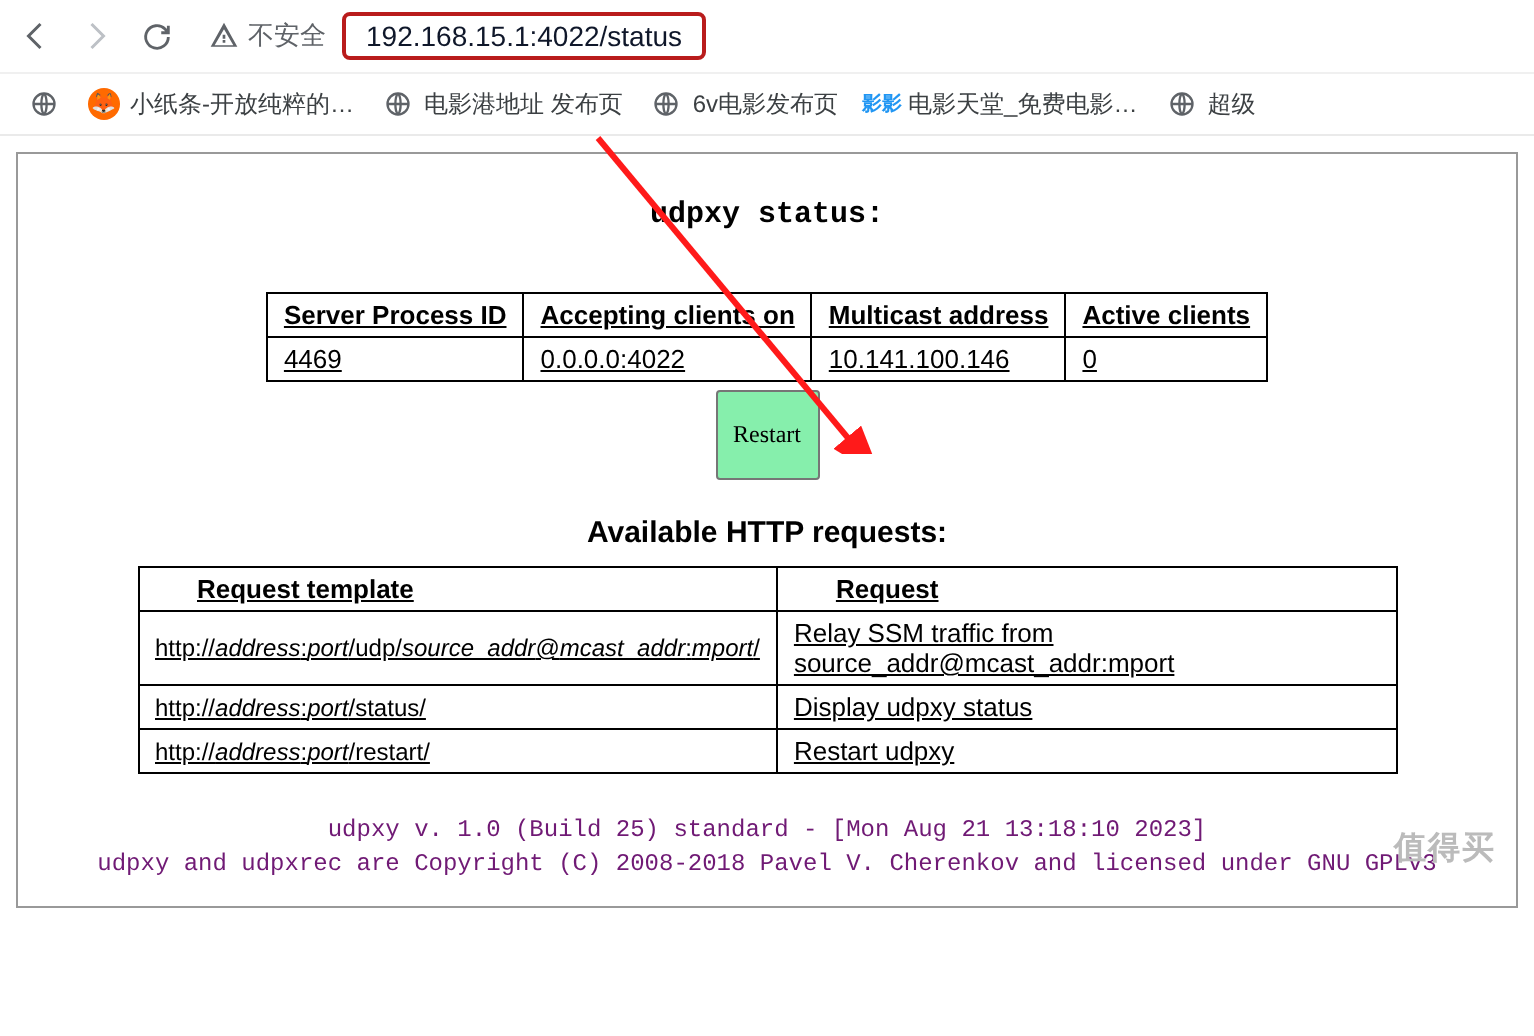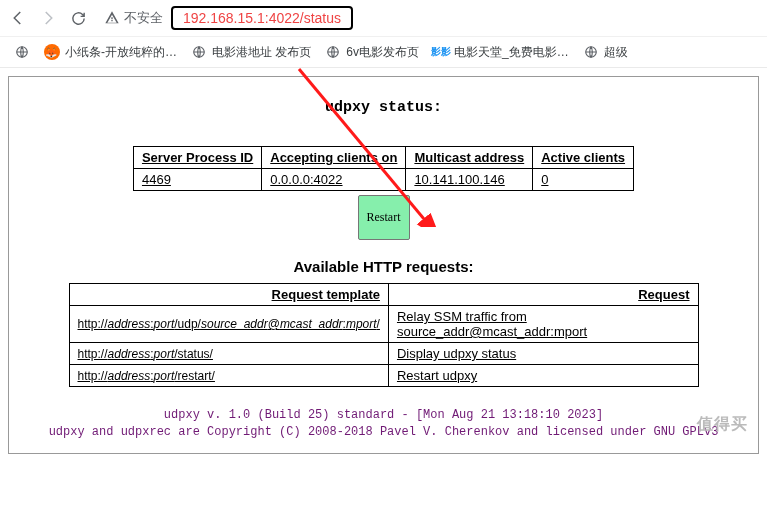--- a/index.html
+++ b/index.html
@@ -2,35 +2,35 @@
 <html><head>
   <meta charset="utf-8">
   <style>
     * { box-sizing: border-box; margin: 0; padding: 0; }
     body { font-family: Arial, sans-serif; font-size: 13px; width: 767px; height: 518px; background: #fff; overflow: hidden; }
     .navbar { height: 36px; display: flex; align-items: center; padding: 16px 8px; gap: 10px; background: #fff; }
     .nav-icon { color: #5f6368; display: flex; align-items: center; justify-content: center; width: 20px; height: 20px; }
     .nav-icon.disabled { color: #bdc1c6; }
     .addrwrap { flex: 1; display: flex; align-items: center; height: 28px; gap: 8px; margin-left: 6px; }
     .insecure { display: flex; align-items: center; gap: 4px; color: #5f6368; }
-    .urlbox { border: 2px solid #000000; border-radius: 4px; padding: 2px 10px; color: #ef4444; font-size: 14px; }
+    .urlbox { border: 2px solid #b91c1c; border-radius: 4px; padding: 2px 10px; color: #0f172a; font-size: 14px; }
     .bookmarkbar { height: 32px; display: flex; align-items: center; gap: 14px; padding: 0 14px; background: #fff; border-top: 1px solid #f0f0f0; border-bottom: 1px solid #eaeaea; font-size: 12px; color: #3c4043; }
     .bk { display: flex; align-items: center; gap: 5px; white-space: nowrap; cursor: pointer; }
     .favicon { width: 16px; height: 16px; border-radius: 2px; display: flex; align-items: center; justify-content: center; font-size: 10px; }
     .content-frame { border: 1px solid #999; margin: 8px; padding: 12px 10px; position: relative; }
     .title1 { text-align: center; font-family: "Courier New", monospace; font-size: 15px; font-weight: bold; margin: 10px 0 30px; color: #000; }
     .title2 { text-align: center; font-size: 15px; font-weight: bold; margin: 18px 0 8px; color: #000; }
     table { border-collapse: collapse; margin: 0 auto; text-decoration: underline; }
     td, th { border: 1px solid #000; padding: 3px 8px; text-align: left; font-size: 13px; }
     th { font-weight: bold; }
     .t1 { margin-bottom: 0; }
     .restart-wrap { text-align: center; margin: 4px 0; }
     .restart-wrap input { font-size: 12px; padding: 14px 8px; background: #86efac; border: 1px solid #767676; border-radius: 2px; font-family: Liberation Serif, serif; }
     .t2 { width: 630px; }
-    .t2 th { text-align: right; padding-left: 29px; }
+    .t2 th { text-align: left; padding-left: 29px; }
     .req { font-size: 12px; }
     .req .addr { font-style: italic; }
     .footer { text-align: center; font-family: "Courier New", monospace; font-size: 12px; color: #701a75; margin-top: 20px; line-height: 1.4; }
     .arrow { position: absolute; }
     .watermark { position: absolute; right: 10px; bottom: 18px; color: #bbb; font-size: 16px; font-weight: bold; letter-spacing: 1px; }
   </style>
 </head>
 <body>
 
 <div class="navbar">

